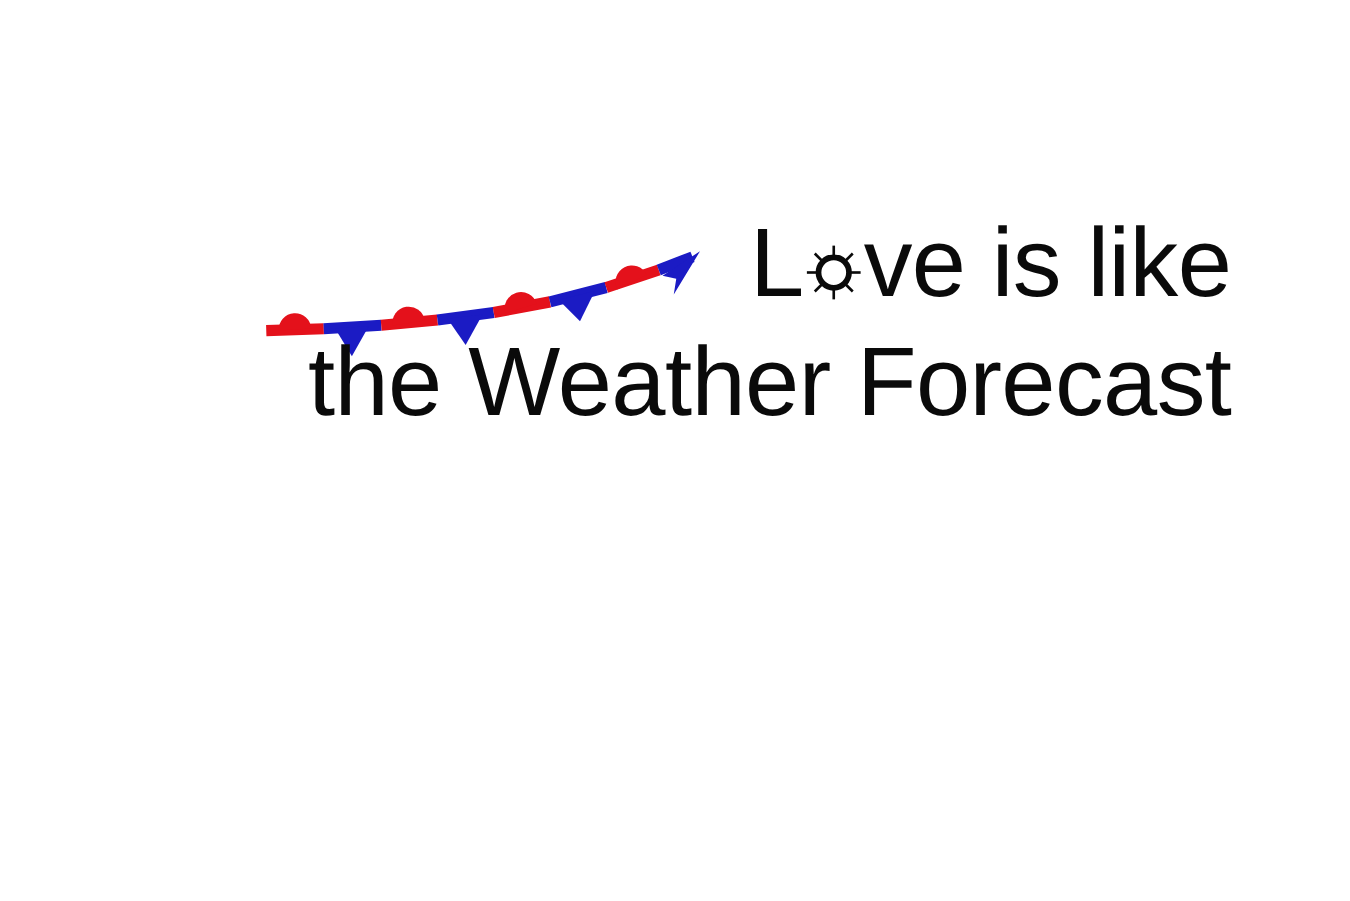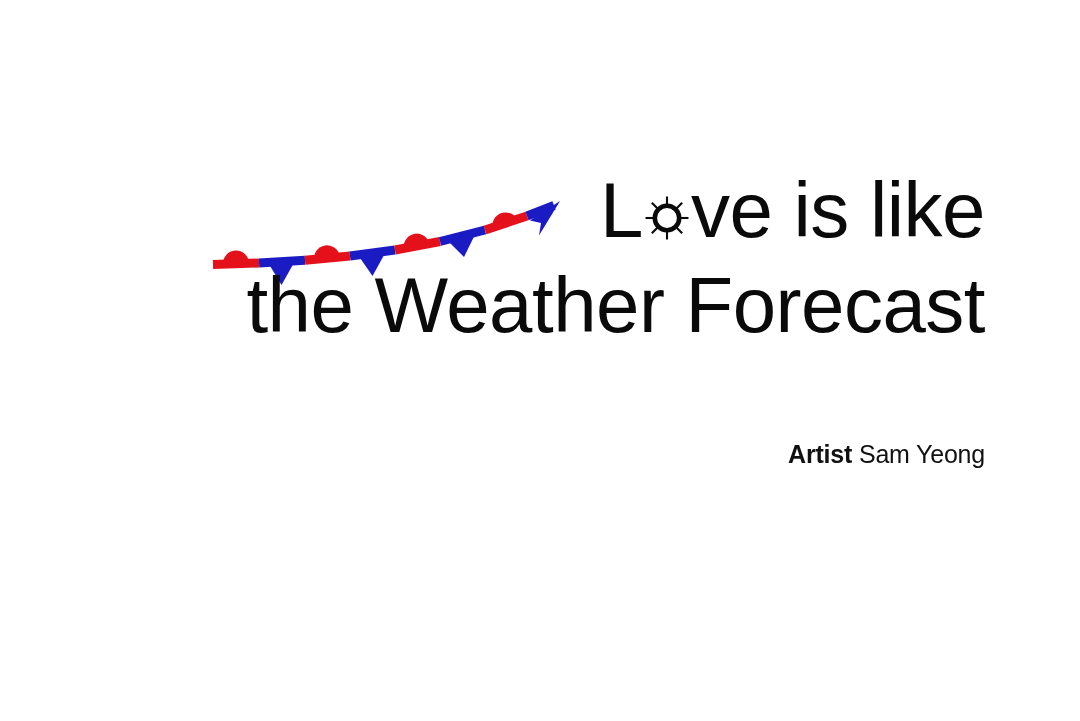--- a/index.html
+++ b/index.html
@@ -138,16 +138,15 @@
             <line x1="1.5" y1="23" x2="10.0" y2="23"></line>
             <line x1="7.8" y1="7.8" x2="13.8" y2="13.8"></line>
           </g>
         </svg></span><span>ve is like</span></div>
 
     <div class="title-line" id="title-line-2">the Weather Forecast</div>
   </div>
 
   <div id="credits">
 
-    <div class="credit-row"><span class="credit-label">Artist</span> <span class="credit-value">Sam Yeong</span></div>
   </div>
 
 </div>
 
 </body></html>

